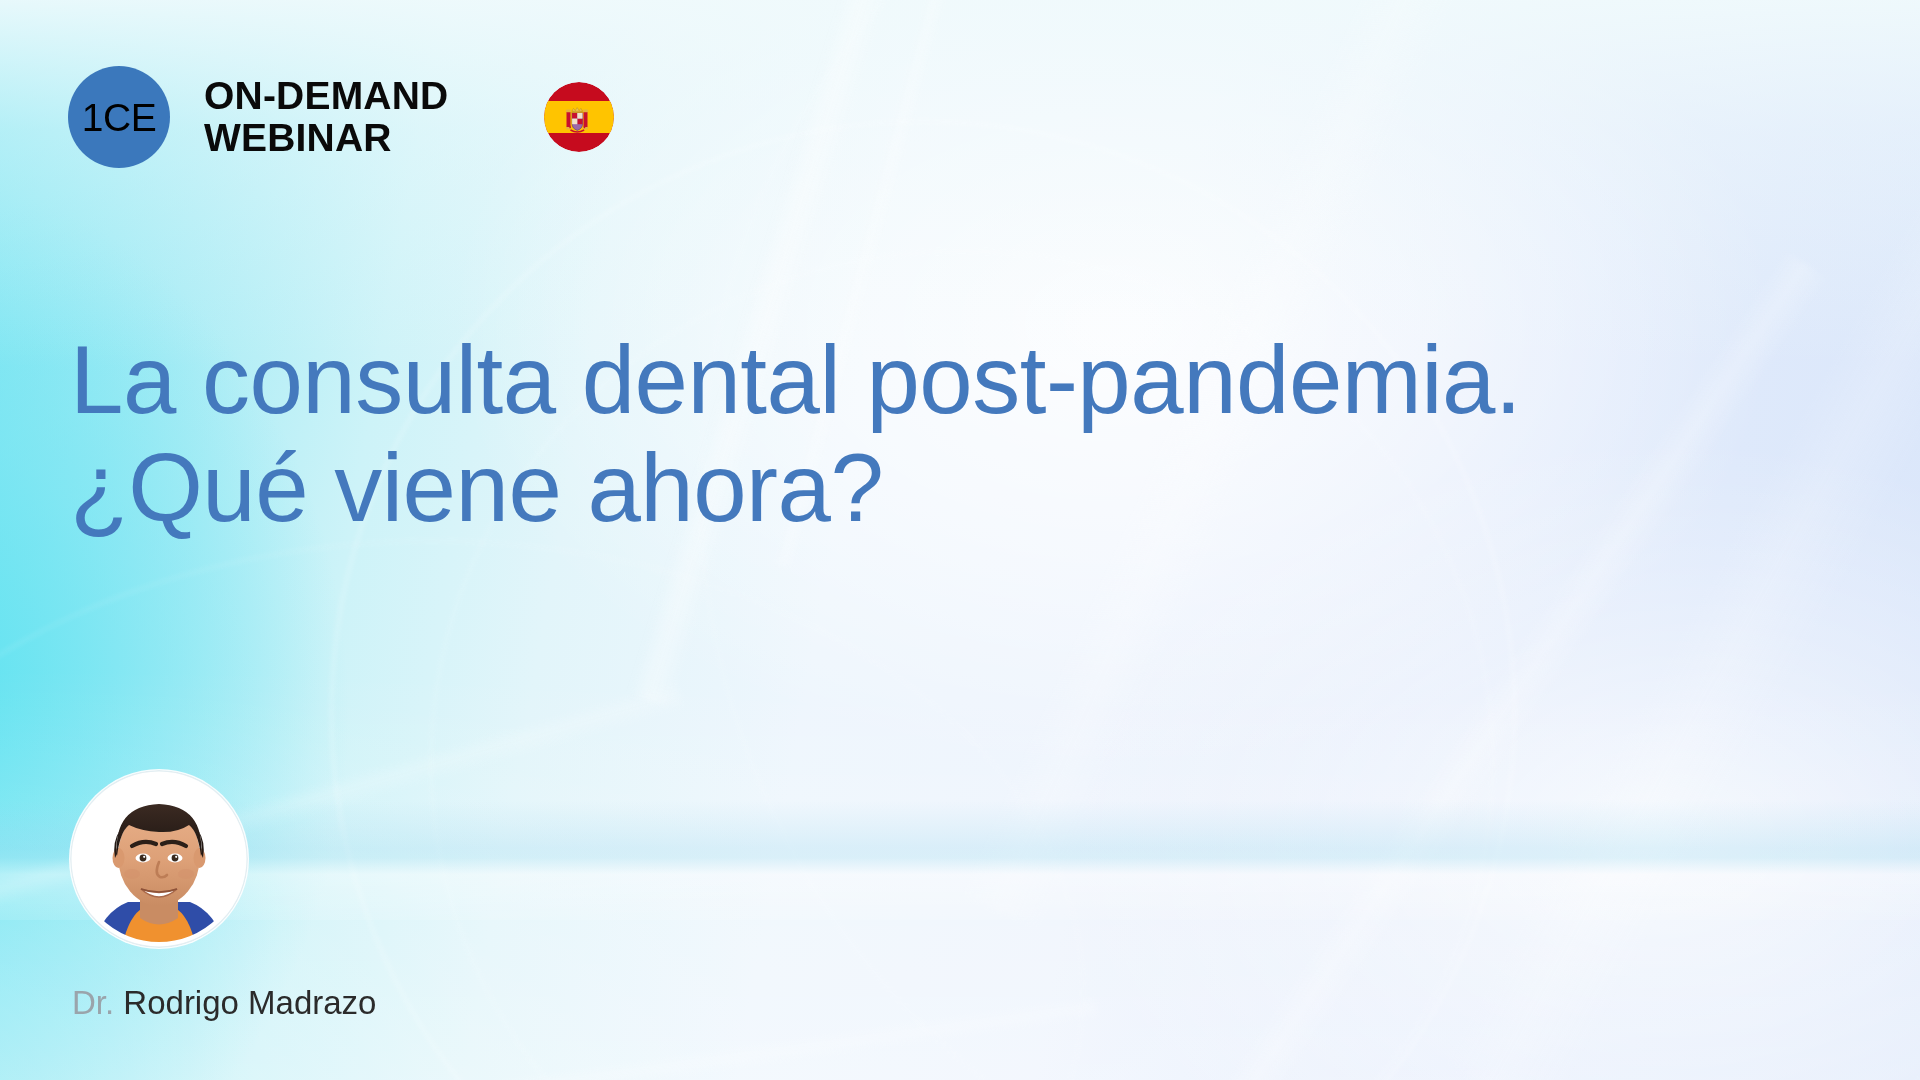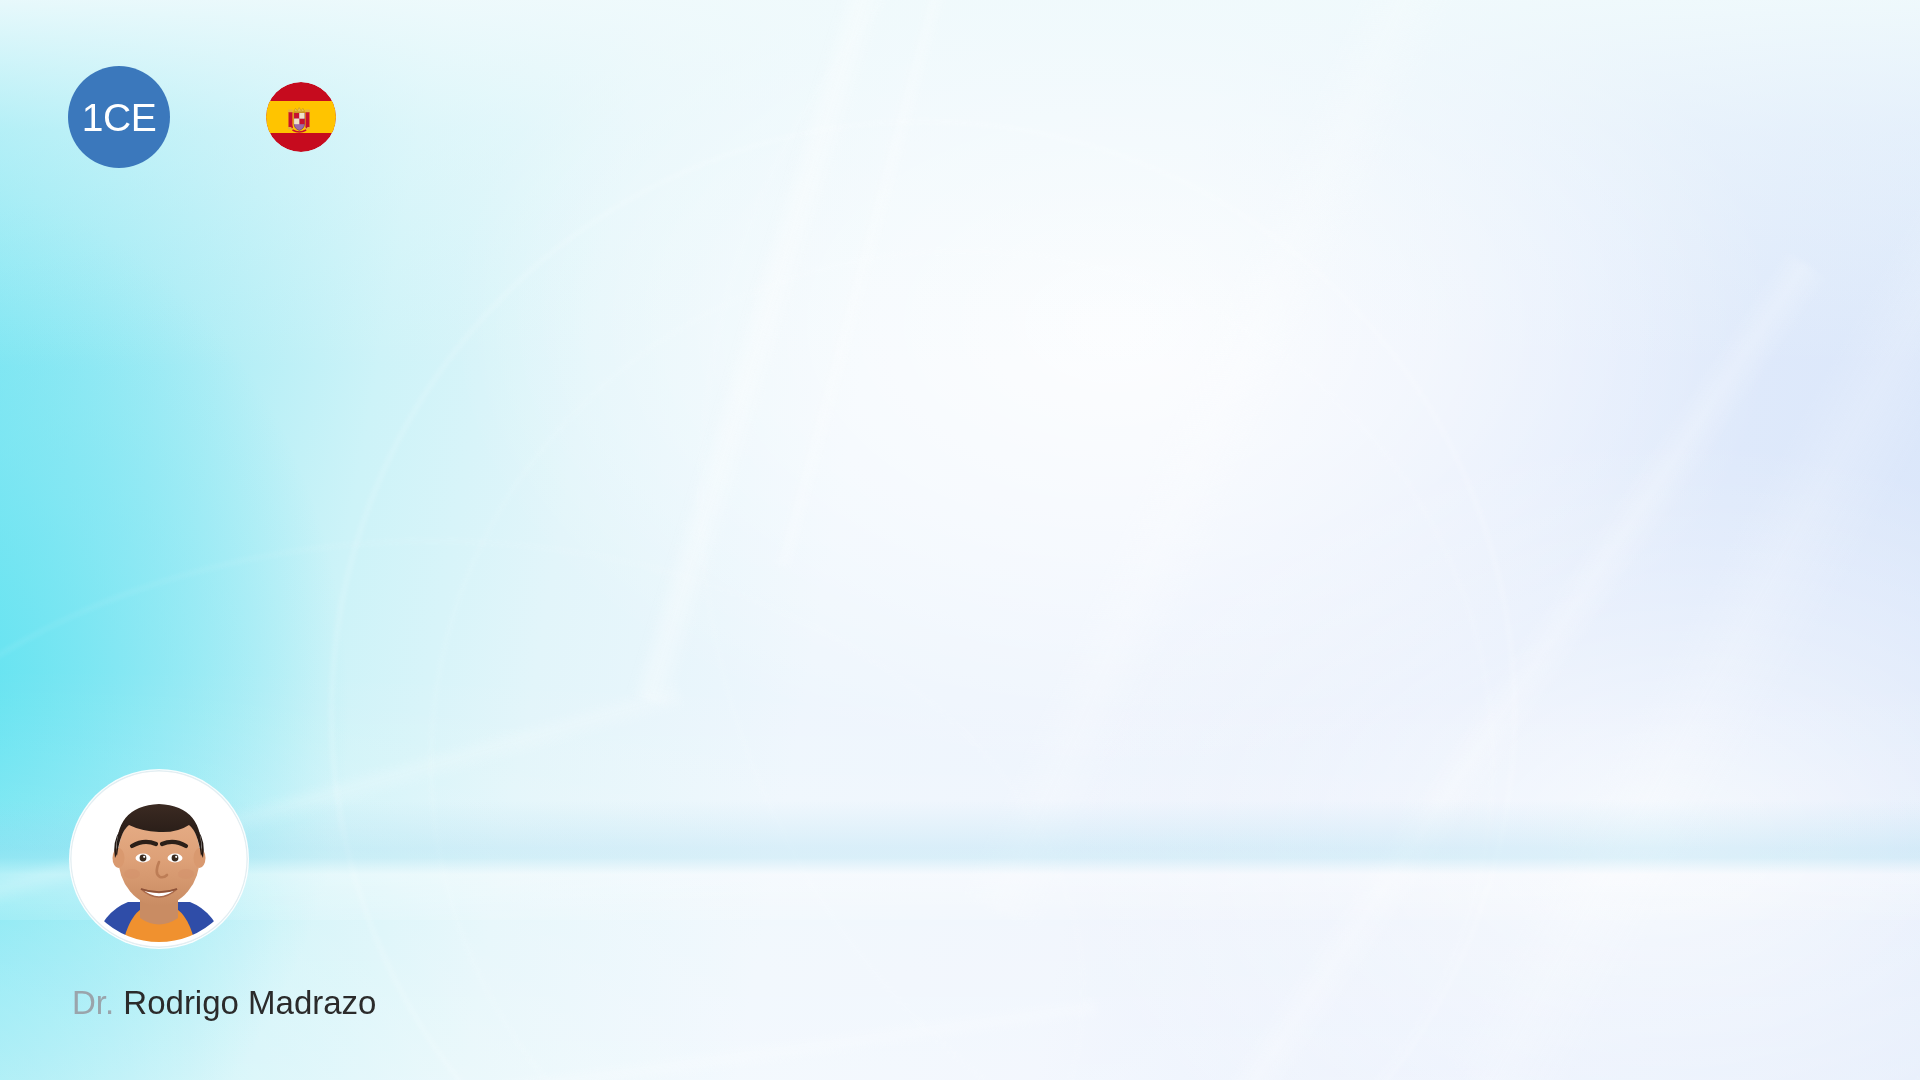--- a/index.html
+++ b/index.html
@@ -127,21 +127,21 @@
     width: 102px;
     height: 102px;
     border-radius: 50%;
     background: #3b78bc;
     display: flex;
     align-items: center;
     justify-content: center;
     flex: 0 0 auto;
   }
   .ce-badge-text {
-    color: #ffffff;
+    color: #000000;
     font-size: 39px;
     font-weight: 400;
     letter-spacing: -0.5px;
     line-height: 1;
   }
   .header-title {
     margin-left: 34px;
     color: #0a0a0a;
     font-size: 39px;
     font-weight: 700;
@@ -225,20 +225,22 @@
   </div>
 
   <div class="bg-layer bg-horizon"></div>
 
   <div class="header">
 
     <div class="ce-badge">
       <span class="ce-badge-text">1CE</span>
     </div>
 
+    <div class="header-title">ON-DEMAND
+WEBINAR</div>
 
     <div class="flag">
       <svg viewBox="0 0 70 70" width="70" height="70" aria-hidden="true">
         <defs>
           <clipPath id="flagClip">
               <circle cx="35" cy="35" r="35"></circle>
             </clipPath>
         </defs>
         <g clip-path="url(#flagClip)">
           <rect x="0" y="0" width="70" height="70" fill="#c60b1e"></rect>
@@ -260,20 +262,22 @@
             <path d="M5.4 5.2 l1.6 -2.8 l1.8 2.2 l1.9 -3 l1.9 3 l1.8 -2.2 l1.6 2.8 z" fill="#f2c84b" stroke="#b98a22" stroke-width="0.5"></path>
             <path d="M4 24 q6.8 4 13.6 0" fill="none" stroke="#c8102e" stroke-width="1.6"></path>
             <path d="M2.6 10 q-1.6 7 1.4 12" fill="none" stroke="#c8102e" stroke-width="1.5"></path>
             <path d="M19 10 q1.6 7 -1.4 12" fill="none" stroke="#c8102e" stroke-width="1.5"></path>
           </g>
         </g>
       </svg>
     </div>
   </div>
 
+  <h1 class="title">La consulta dental post-pandemia.
+¿Qué viene ahora?</h1>
 
   <div class="speaker-photo">
     <svg viewBox="0 0 178 178" width="178" height="178" aria-hidden="true">
       <defs>
         <clipPath id="avClip">
             <circle cx="89" cy="89" r="86"></circle>
           </clipPath>
         <linearGradient id="skin" x1="0" y1="0" x2="0" y2="1">
           <stop offset="0%" stop-color="#e8b08a"></stop>
           <stop offset="55%" stop-color="#dda077"></stop>

